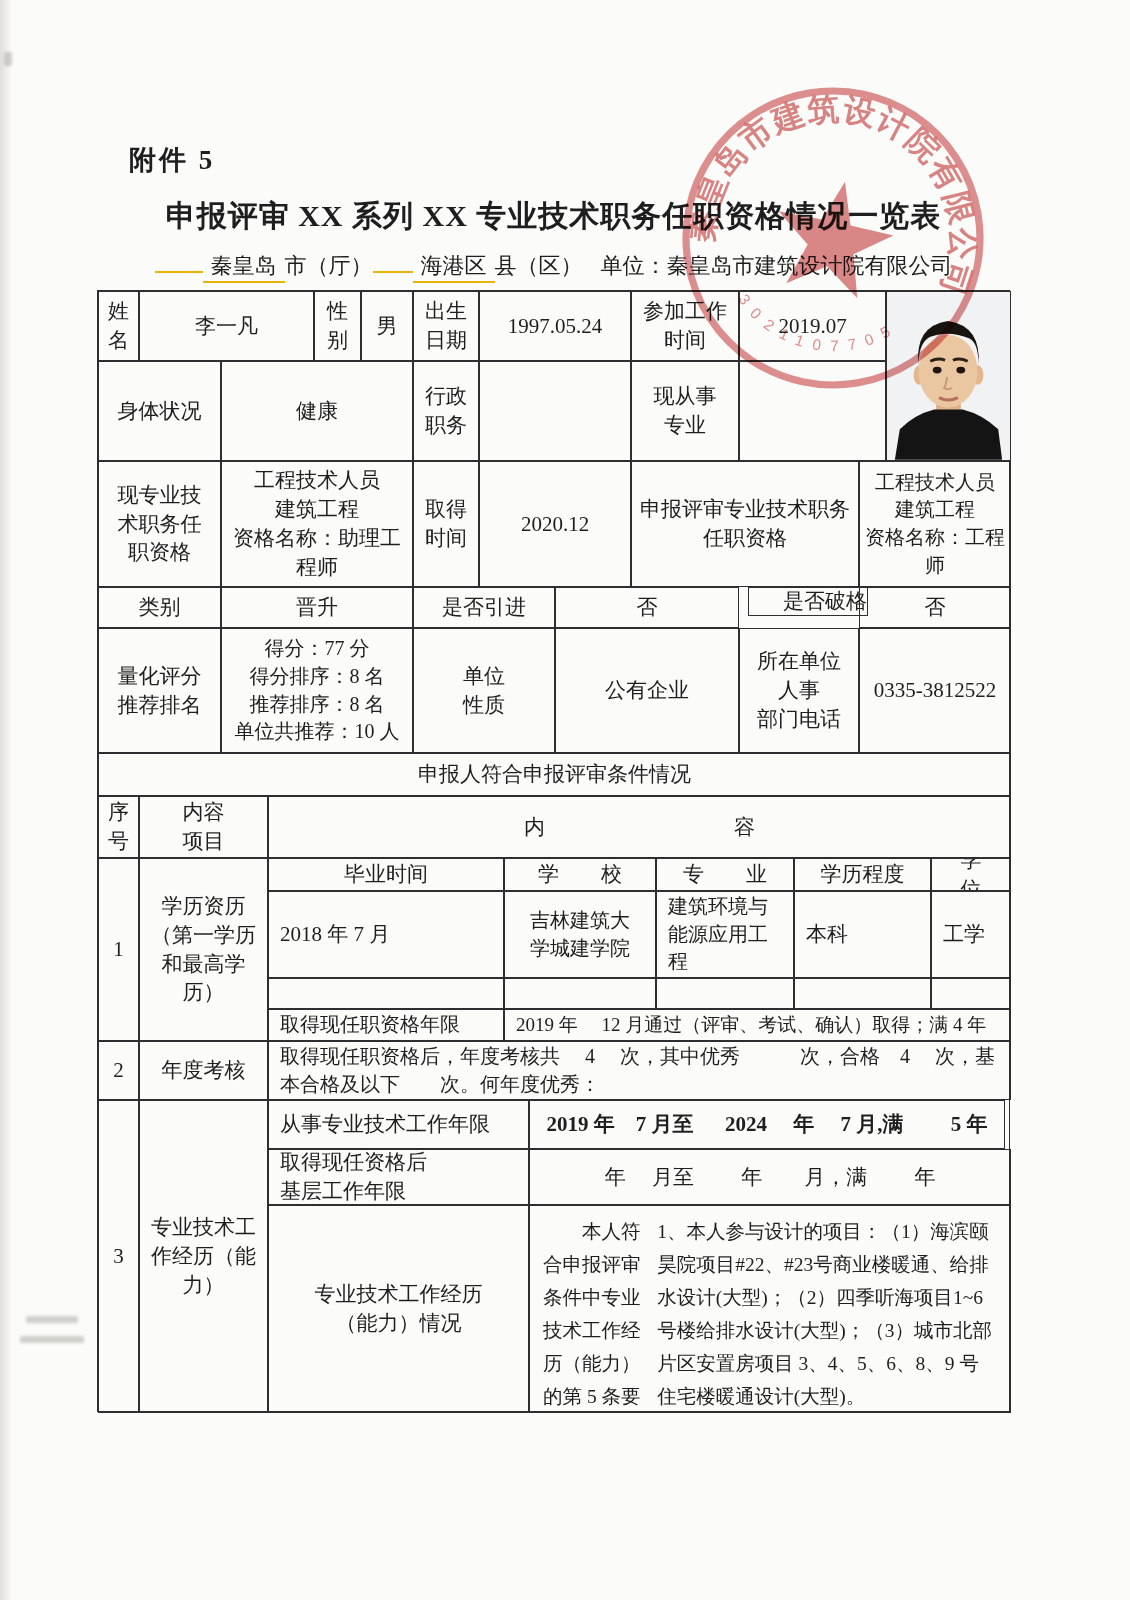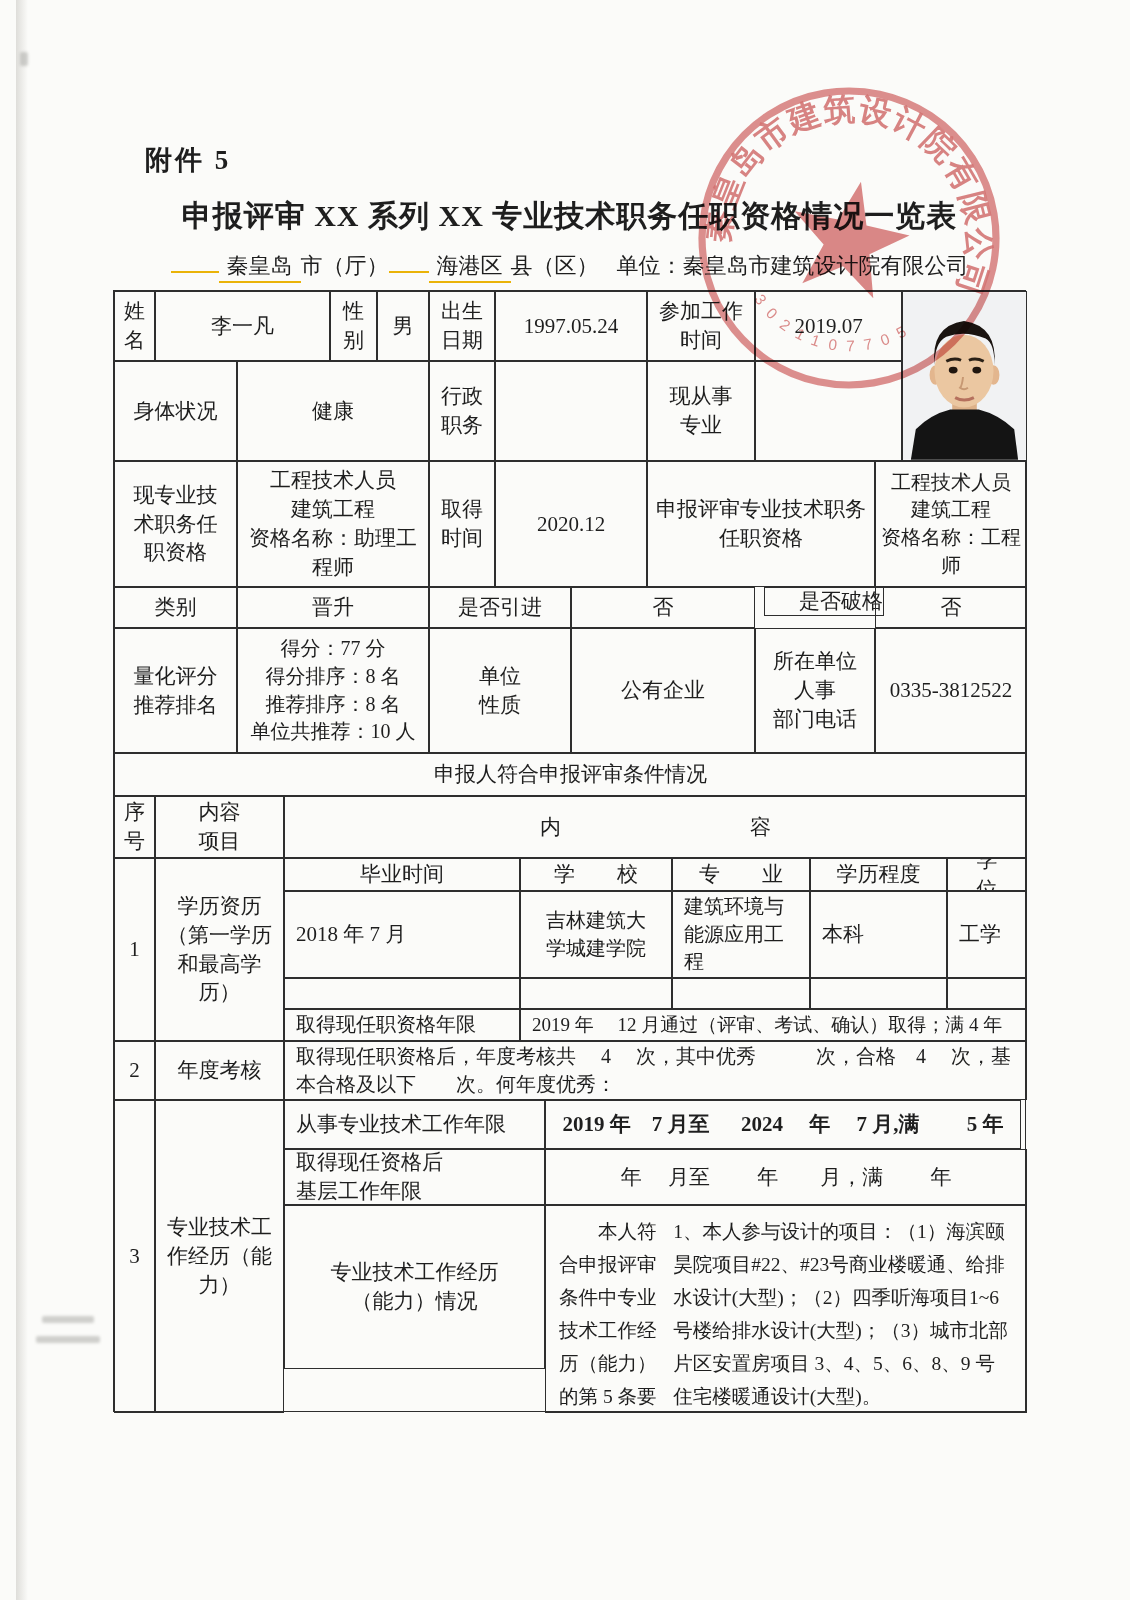--- a/index.html
+++ b/index.html
@@ -2,21 +2,21 @@
 <html><head>
 <meta charset="utf-8">
 <style>
   html,body{margin:0;padding:0;}
   body{
     width:1130px;height:1600px;position:relative;overflow:hidden;
     background:#fbfbf9;
     font-family:"Liberation Serif","DejaVu Serif",serif;
     color:#1e1e1e;
   }
-  .page{position:absolute;inset:0;margin-left:16px;}
+  .page{position:absolute;inset:0;}
   
   .edge-shade{position:absolute;left:0;top:0;width:12px;height:100%;
     background:linear-gradient(90deg,#d7d6d2,rgba(255,255,255,0));opacity:.8;}
   .speck{position:absolute;background:#9a9a96;border-radius:2px;filter:blur(1.5px);opacity:.45;}
 
   .attach{position:absolute;left:129px;top:142px;font-size:27px;font-weight:700;letter-spacing:3px;}
   .title{position:absolute;left:97px;top:196px;width:913px;text-align:center;
     font-size:30px;font-weight:700;letter-spacing:1px;}
   .subtitle{position:absolute;left:97px;top:251px;width:913px;display:flex;
     justify-content:center;align-items:baseline;font-size:22px;white-space:nowrap;}
@@ -198,21 +198,21 @@
 作经历（能
 力）</span></div>
 
     <div class="c left" style="left:170px;top:809px;width:261px;height:49px;"><span>从事专业技术工作年限</span></div>
     <div class="c" style="left:431px;top:809px;width:476px;height:49px;font-weight:bold;"><span>2019 年　7 月至　  2024 　年　 7 月,满　　 5 年</span></div>
 
     <div class="c left" style="left:170px;top:858px;width:261px;height:56px;"><span>取得现任资格后
 基层工作年限</span></div>
     <div class="c" style="left:431px;top:858px;width:482px;height:56px;"><span>年　 月至　　 年　　月，满　　 年</span></div>
 
-    <div class="c" style="left:170px;top:914px;width:261px;height:164px;"><span>专业技术工作经历
+    <div class="c" style="left:170px;top:914px;width:261px;height:208px;"><span>专业技术工作经历
 （能力）情况</span></div>
     <div class="c para" style="left:431px;top:914px;width:482px;height:208px;">
       <p class="ind">本人符合申报评审条件中专业技术工作经历（能力）的第 5 条要求。</p>
       <p>1、本人参与设计的项目：（1）海滨颐昊院项目#22、#23号商业楼暖通、给排水设计(大型)；（2）四季听海项目1~6 号楼给排水设计(大型)；（3）城市北部片区安置房项目 3、4、5、6、8、9 号住宅楼暖通设计(大型)。</p>
     </div>
 
   </div>
 
   <svg class="stamp" viewBox="0 0 360 360">
     <g transform="rotate(12 180 180)" fill="#c94444" stroke="none">

